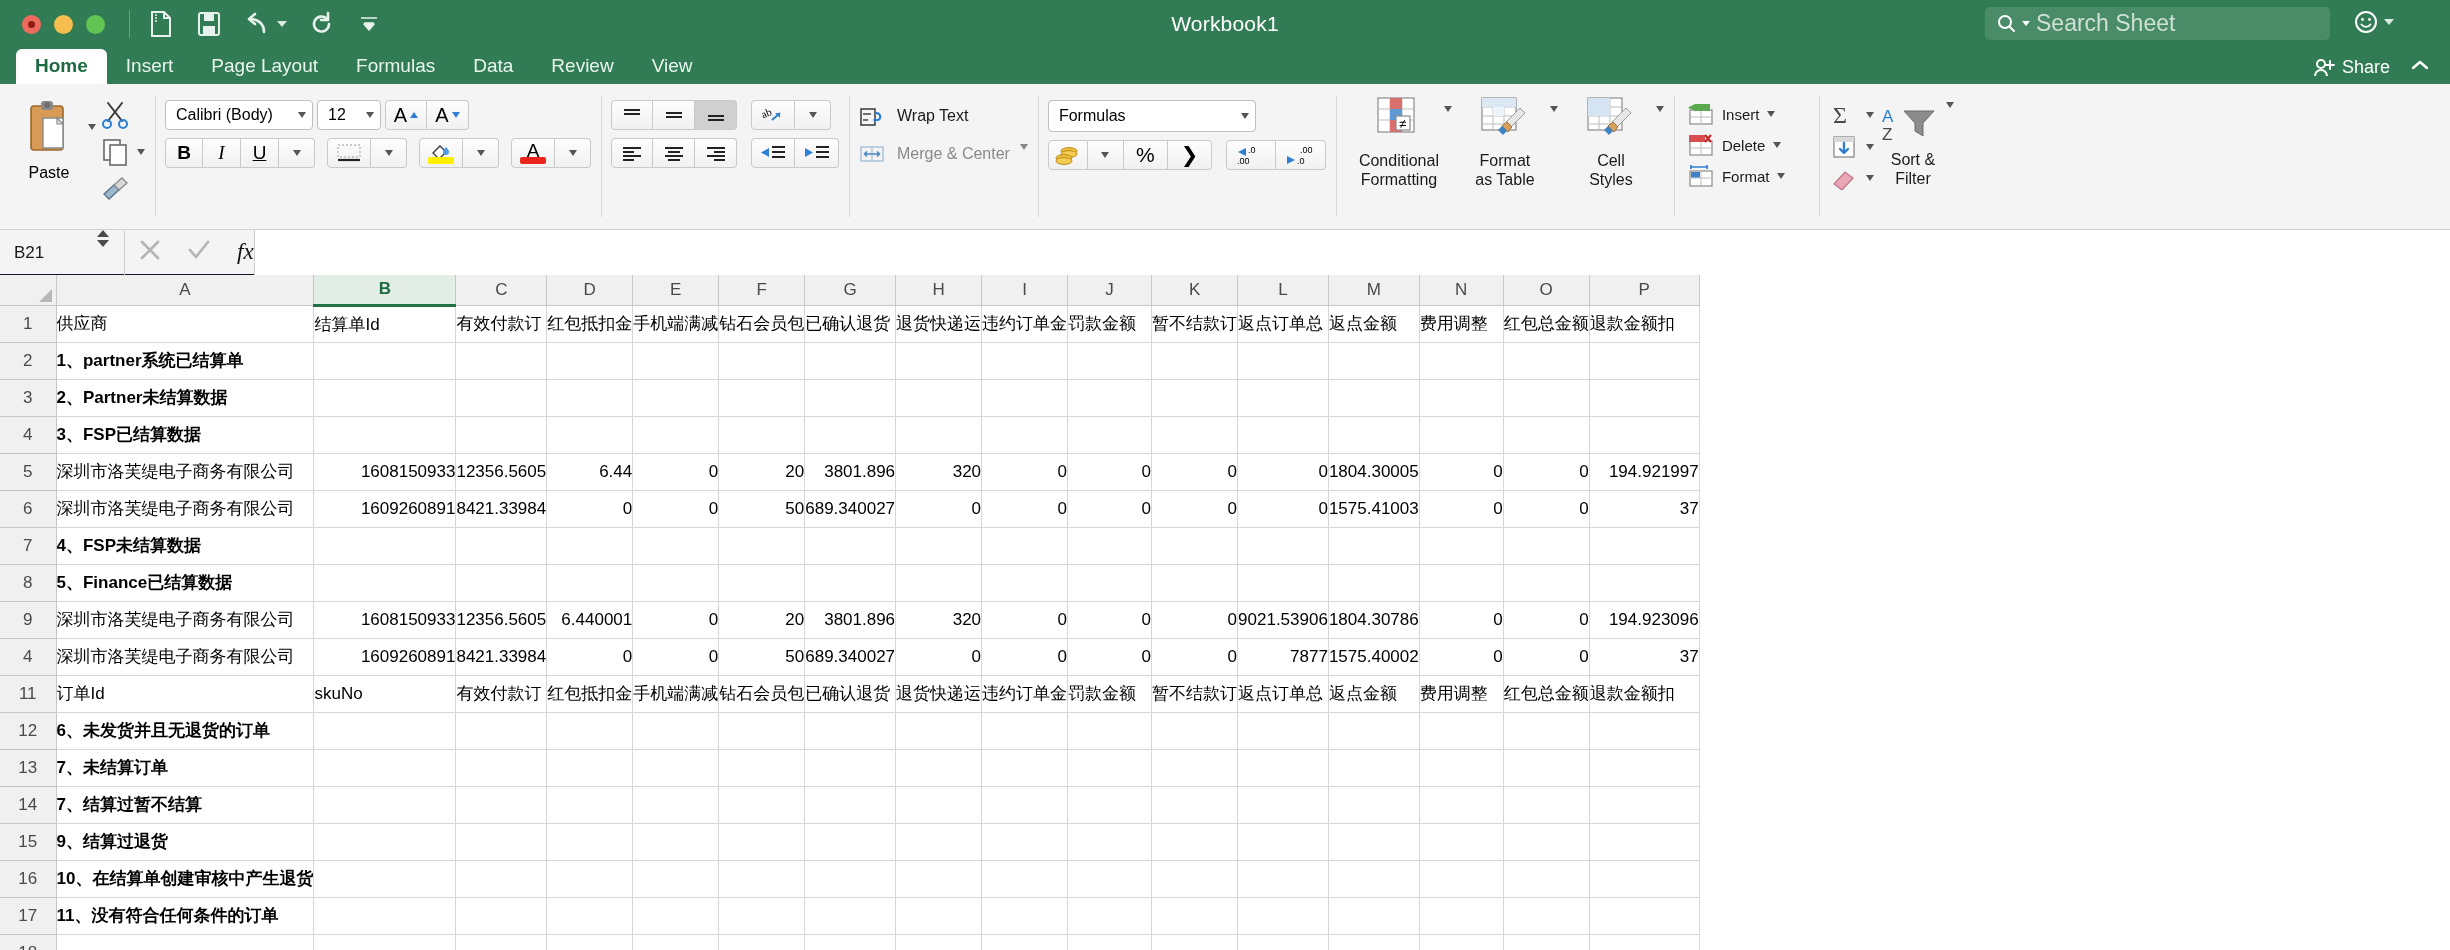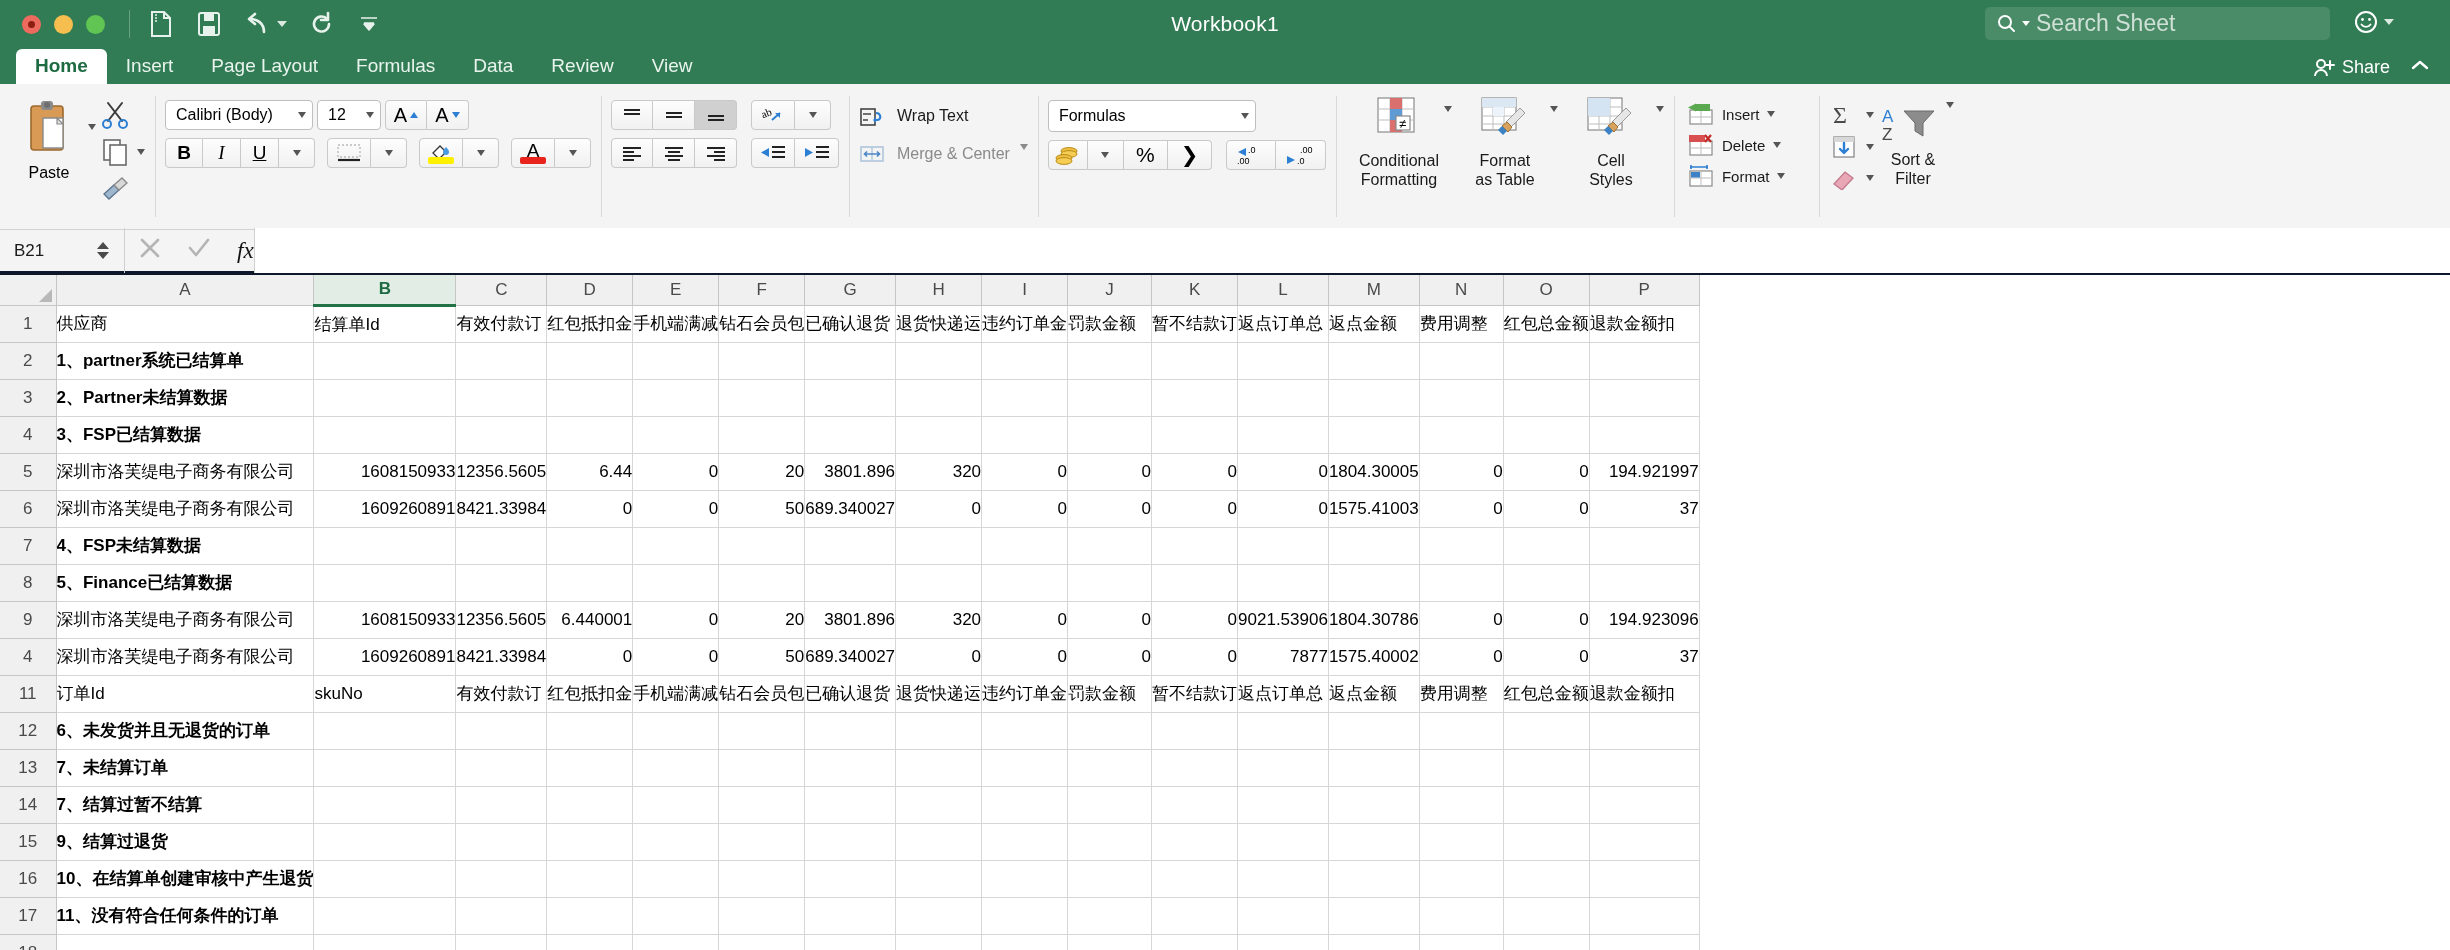--- a/index.html
+++ b/index.html
@@ -112,22 +112,22 @@
   
   .cellcol { display:flex; flex-direction:column; gap:7px; padding-top:8px; }
   .crow { display:flex; align-items:center; gap:8px; cursor:pointer; width:125px; }
 
   
   .editcol { display:flex; flex-direction:column; gap:6px; padding-top:8px; }
   .erow { display:flex; align-items:center; gap:7px; cursor:pointer; }
   .sortfilter { display:flex; flex-direction:column; align-items:center; padding-top:10px; margin-left:6px; cursor:pointer; }
 
   
-  .fbar { height: 45px; background:#F4F4F4; display:flex; align-items:center;
-          border-bottom:4px solid #0f172a; }
+  .fbar { height: 45px; background:#F4F4F4; display:flex; 
+          border-bottom:1px solid #0f172a; }
   .namebox {
     width:92px; height:45px; display:flex; align-items:center; padding-left:14px;
     font-size:17px; color:#1a1a1a;
   }
   .spin { display:flex; flex-direction:column; gap:3px; width:22px; align-items:center; }
   .sp-up { width:0;height:0;border-left:6px solid transparent;border-right:6px solid transparent;border-bottom:7px solid #4A4A4A; }
   .sp-dn { width:0;height:0;border-left:6px solid transparent;border-right:6px solid transparent;border-top:7px solid #4A4A4A; }
   .fb-div { width:1px; height:45px; background:#D0D0D0; margin:0 14px 0 10px; }
   .fb-icons { display:flex; align-items:center; gap:26px; font-size:21px; color:#B4B4B4; }
   .fb-fx { color:#111; font-style:italic; font-family:"Liberation Serif", serif; font-size:23px; }

